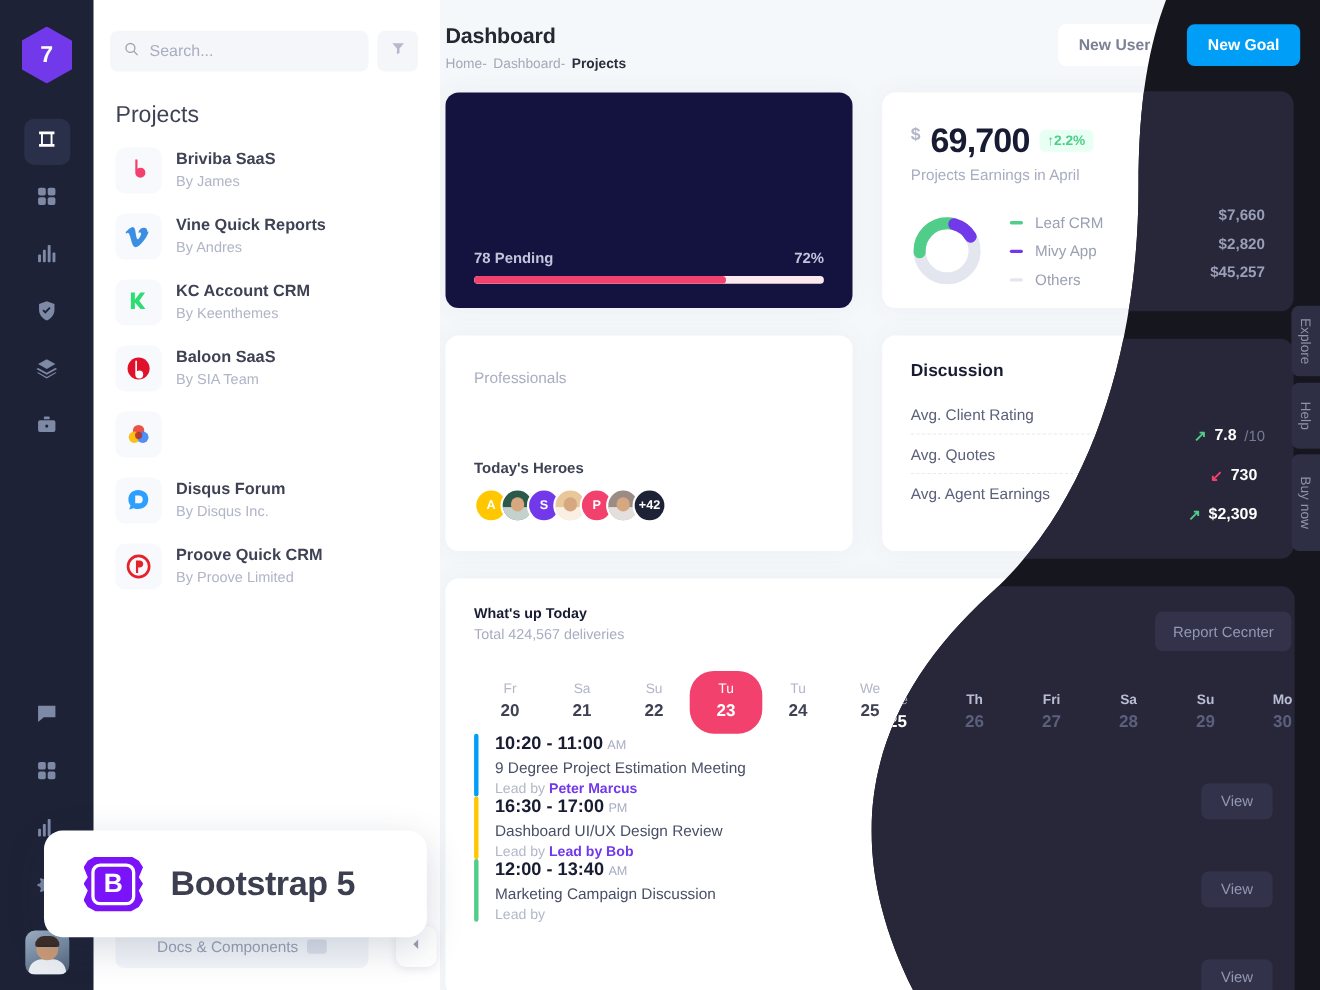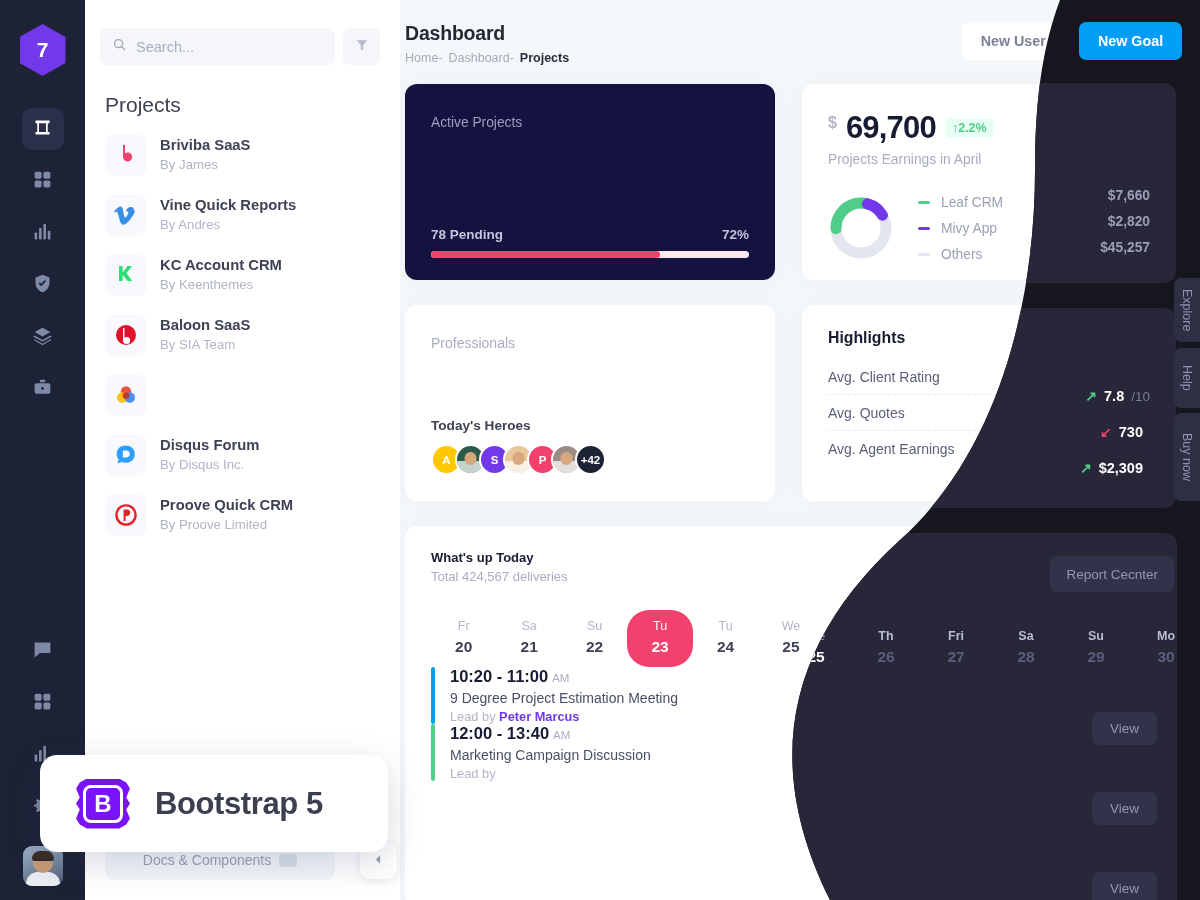--- a/index.html
+++ b/index.html
@@ -486,21 +486,20 @@
     </div>
     <div id="topbar-actions">
       <button class="btn" id="btn-new-user">New User</button>
       <button class="btn" id="btn-new-goal">New Goal</button>
     </div>
   </div>
 
   <div id="cards-grid">
 
     <div class="card" id="card-active">
-      <div id="active-label">Active Projects</div>
       <div id="active-progress-row">
         <span>78 Pending</span>
         <span>72%</span>
       </div>
       <div id="active-bar">
         <div id="active-bar-fill" style="width: 72%;"></div>
       </div>
     </div>
 
     <div class="card" id="card-earnings">
@@ -555,21 +554,21 @@
           <div class="hero" style="background: rgb(241, 65, 108); color: rgb(255, 255, 255);">P</div>
           <div class="hero" style="background: rgb(155, 139, 133); color: rgb(255, 255, 255);">
             <span style="position:absolute;left:0;bottom:0;width:100%;height:46%;background:rgba(255,255,255,.72)"></span>
             <span style="position:absolute;left:50%;top:22%;width:48%;height:48%;transform:translateX(-50%);border-radius:50%;background:#d7a87f"></span>
           </div>
           <div class="hero" style="background: rgb(30, 34, 54); color: rgb(255, 255, 255);">+42</div>
         </div>
     </div>
 
     <div class="card" id="card-highlights">
-      <div id="highlights-title">Highlights</div>
+      <div id="highlights-title">Discussion</div>
       <div id="highlights-rows">
           <div class="hl-row">
             <span class="hl-name">Avg. Client Rating</span>
             <span class="hl-value">
               <span class="hl-arrow" style="color:#50cd89">↗</span>
               <span class="hl-num">7.8</span>
               <span class="hl-suffix">/10</span>
             </span>
           </div>
           <div class="hl-row">
@@ -642,20 +641,25 @@
           <div class="dnum">30</div>
         </div>
       </div>
     <div id="events-list">
         <div class="event-row">
           <span class="event-bar" style="background:#009ef7"></span>
           <span><span class="event-time">10:20 - 11:00<span class="ampm">AM</span></span><div class="event-title">9 Degree Project Estimation Meeting</div><div class="event-lead">Lead by <b>Peter Marcus</b></div></span>
           <button class="event-view">View</button>
         </div>
         <div class="event-row">
+          <span class="event-bar" style="background:#ffc700"></span>
+          <span><span class="event-time">16:30 - 17:00<span class="ampm">PM</span></span><div class="event-title">Dashboard UI/UX Design Review</div><div class="event-lead">Lead by <b>Lead by Bob</b></div></span>
+          <button class="event-view">View</button>
+        </div>
+        <div class="event-row">
           <span class="event-bar" style="background:#50cd89"></span>
           <span><span class="event-time">12:00 - 13:40<span class="ampm">AM</span></span><div class="event-title">Marketing Campaign Discussion</div><div class="event-lead">Lead by </div></span>
           <button class="event-view">View</button>
         </div>
       </div>
   </div>
 </div>
 
 <svg id="dark-overlay" viewBox="0 0 1200 900" preserveAspectRatio="none">
   <defs>

